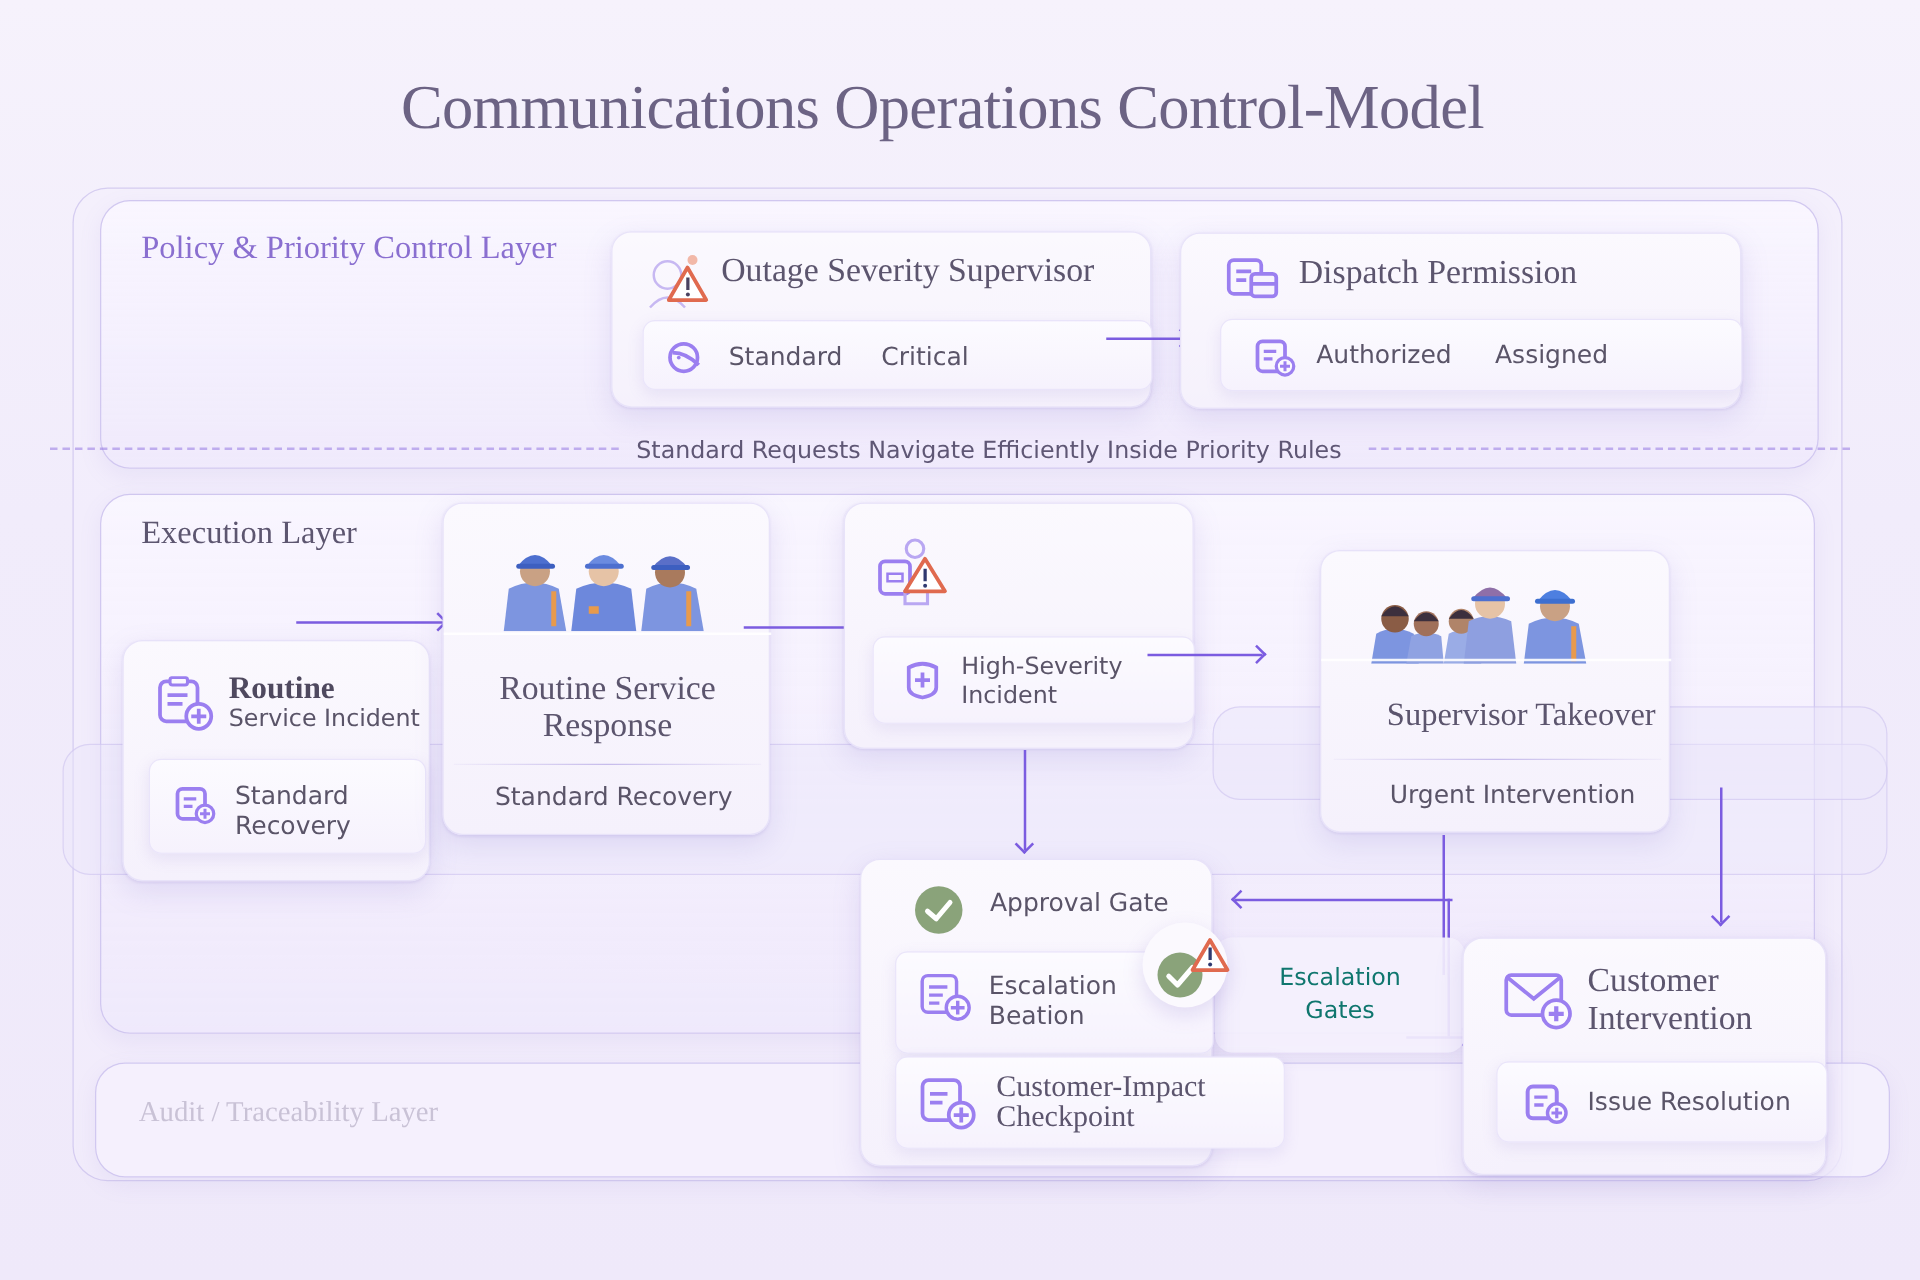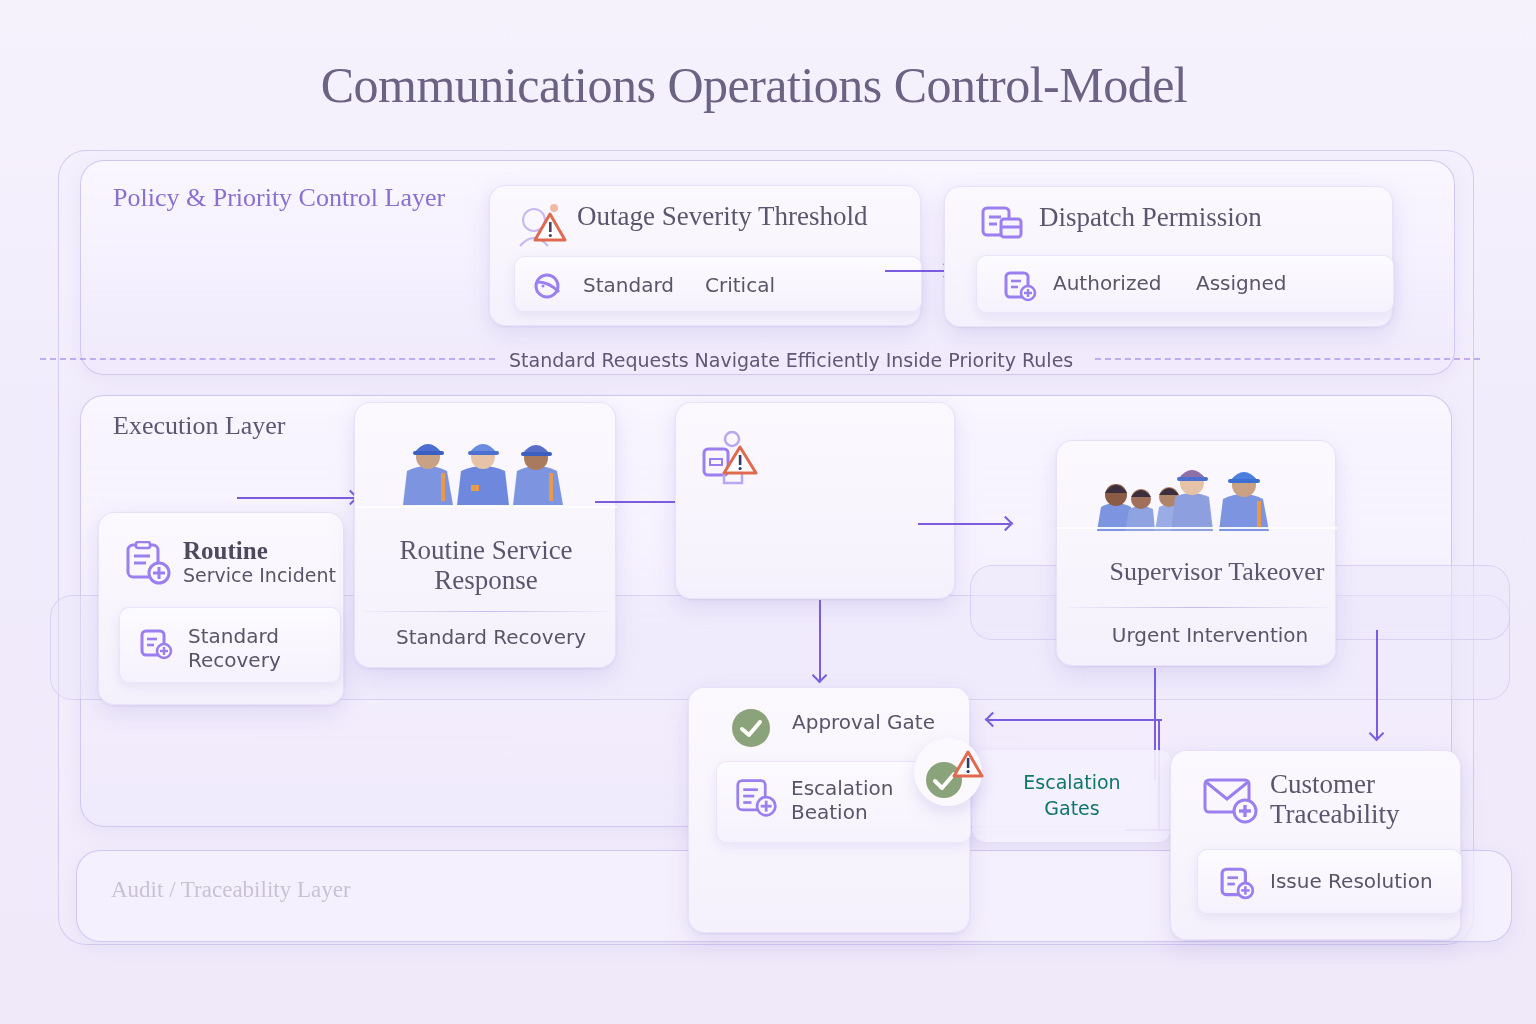--- a/index.html
+++ b/index.html
@@ -102,21 +102,21 @@
   <div class="abs icon" style="left:28px; top:14px;">
     <svg width="50" height="48" viewBox="0 0 50 48">
       <circle cx="16" cy="20" r="11" fill="none" stroke="#c7b8f2" stroke-width="2"></circle>
       <path d="M2 46 Q16 30 30 46" fill="none" stroke="#c7b8f2" stroke-width="2"></path>
       <circle cx="36" cy="8" r="4" fill="#f2b8a8"></circle>
       <path d="M32 14 L47 40 L17 40 Z" fill="#fff" stroke="#e06a4f" stroke-width="3" stroke-linejoin="round"></path>
       <rect x="31" y="22" width="2.6" height="10" fill="#4a4260"></rect>
       <circle cx="32.3" cy="35.5" r="1.6" fill="#4a4260"></circle>
     </svg>
   </div>
-  <div class="abs card-title serif" style="left:87px; top:15px; font-size:27px;">Outage Severity Threshold</div>
+  <div class="abs card-title serif" style="left:87px; top:15px; font-size:27px;">Outage Severity Supervisor</div>
   <div class="abs subcard" style="left:24px; top:70px; width:408px; height:56px;">
     <div class="abs icon" style="left:18px; top:15px;">
       <svg width="30" height="28" viewBox="0 0 30 28">
         <circle cx="14" cy="14" r="11" fill="none" stroke="#9b7ff0" stroke-width="3"></circle>
         <path d="M5 10 Q16 10 26 20" fill="none" stroke="#9b7ff0" stroke-width="3"></path>
         <circle cx="10" cy="14" r="1.5" fill="#9b7ff0"></circle>
       </svg>
     </div>
     <div class="abs sub-text sans" style="left:68px; top:16px;">Standard</div>
     <div class="abs sub-text sans" style="left:190px; top:16px;">Critical</div>
@@ -231,20 +231,30 @@
     <svg width="56" height="56" viewBox="0 0 56 56">
       <circle cx="30" cy="10" r="7" fill="none" stroke="#b9a7f2" stroke-width="2.5"></circle>
       <rect x="2" y="20" width="24" height="26" rx="4" fill="none" stroke="#9b7ff0" stroke-width="3"></rect>
       <rect x="8" y="30" width="12" height="6" fill="none" stroke="#9b7ff0" stroke-width="2"></rect>
       <path d="M22 44 Q30 36 40 44 L40 54 L22 54 Z" fill="none" stroke="#b9a7f2" stroke-width="2.5"></path>
       <path d="M38 18 L54 44 L22 44 Z" fill="#fff" stroke="#e06a4f" stroke-width="3" stroke-linejoin="round"></path>
       <rect x="36.8" y="26" width="2.6" height="10" fill="#2f3a70"></rect>
       <circle cx="38.1" cy="39.5" r="1.6" fill="#2f3a70"></circle>
     </svg>
   </div>
+  <div class="abs subcard" style="left:22px; top:106px; width:258px; height:70px;">
+    <div class="abs icon" style="left:24px; top:18px;">
+      <svg width="30" height="32" viewBox="0 0 30 32">
+        <path d="M4 6 Q15 0 26 6 L26 22 Q26 28 15 30 Q4 28 4 22 Z" fill="none" stroke="#9b7ff0" stroke-width="3"></path>
+        <line x1="15" y1="10" x2="15" y2="22" stroke="#9b7ff0" stroke-width="3"></line>
+        <line x1="9" y1="16" x2="21" y2="16" stroke="#9b7ff0" stroke-width="3"></line>
+      </svg>
+    </div>
+    <div class="abs sub-text sans" style="left:70px; top:12px; width:180px; font-size:19px;">High-Severity Incident</div>
+  </div>
 </div>
 
 <div class="abs arrow-h" style="left:918px; top:523px; width:92px;"></div>
 
 <div class="abs arrow-v" style="left:819px; top:600px; height:80px;"></div>
 
 <div class="abs card" style="left:1056px; top:440px; width:280px; height:226px;">
   <div class="abs people" style="left:34px; top:14px; width:190px; height:76px;">
     <svg width="190" height="76" viewBox="0 0 190 76">
       <g>
@@ -311,20 +321,33 @@
         <line x1="9" y1="14" x2="25" y2="14" stroke="#9b7ff0" stroke-width="3"></line>
         <line x1="9" y1="21" x2="21" y2="21" stroke="#9b7ff0" stroke-width="3"></line>
         <line x1="9" y1="28" x2="18" y2="28" stroke="#9b7ff0" stroke-width="3"></line>
         <circle cx="34" cy="32" r="10" fill="#fbf9fe" stroke="#9b7ff0" stroke-width="3"></circle>
         <line x1="34" y1="26" x2="34" y2="38" stroke="#9b7ff0" stroke-width="3"></line>
         <line x1="28" y1="32" x2="40" y2="32" stroke="#9b7ff0" stroke-width="3"></line>
       </svg>
     </div>
     <div class="abs sub-text sans" style="left:74px; top:14px; width:130px;">Escalation Beation</div>
   </div>
+  <div class="abs subcard" style="left:27px; top:157px; width:312px; height:74px;">
+    <div class="abs icon" style="left:18px; top:14px;">
+      <svg width="48" height="44" viewBox="0 0 48 44">
+        <rect x="3" y="4" width="30" height="32" rx="5" fill="none" stroke="#9b7ff0" stroke-width="3"></rect>
+        <line x1="9" y1="15" x2="23" y2="15" stroke="#9b7ff0" stroke-width="3"></line>
+        <line x1="9" y1="22" x2="19" y2="22" stroke="#9b7ff0" stroke-width="3"></line>
+        <circle cx="34" cy="32" r="10" fill="#fbf9fe" stroke="#9b7ff0" stroke-width="3"></circle>
+        <line x1="34" y1="26" x2="34" y2="38" stroke="#9b7ff0" stroke-width="3"></line>
+        <line x1="28" y1="32" x2="40" y2="32" stroke="#9b7ff0" stroke-width="3"></line>
+      </svg>
+    </div>
+    <div class="abs serif" style="left:80px; top:12px; font-size:24px; color:#5c556e; line-height:1;">Customer-Impact Checkpoint</div>
+  </div>
 </div>
 
 <div class="abs" style="left:914px; top:738px; width:68px; height:68px; border-radius:50%; background:#fbf9fe; box-shadow:0 6px 16px rgba(140,120,205,0.22);">
   <svg width="80" height="70" viewBox="0 0 80 70" style="position:absolute; left:6px; top:10px;">
     <circle cx="24" cy="32" r="18" fill="#8aa37a"></circle>
     <path d="M15 33 L22 40 L34 26" fill="none" stroke="#fff" stroke-width="4" stroke-linecap="round" stroke-linejoin="round"></path>
     <path d="M48 4 L62 28 L34 28 Z" fill="#fff" stroke="#e06a4f" stroke-width="3" stroke-linejoin="round"></path>
     <rect x="46.8" y="10" width="2.6" height="10" fill="#2f3a70"></rect>
     <circle cx="48.1" cy="23.5" r="1.6" fill="#2f3a70"></circle>
   </svg>
@@ -333,21 +356,21 @@
 <div class="abs card" style="left:1170px; top:750px; width:291px; height:190px;">
   <div class="abs icon" style="left:32px; top:26px;">
     <svg width="56" height="48" viewBox="0 0 56 48">
       <rect x="2" y="3" width="44" height="32" rx="4" fill="none" stroke="#9b7ff0" stroke-width="3"></rect>
       <path d="M3 5 L24 22 L45 5" fill="none" stroke="#9b7ff0" stroke-width="3"></path>
       <circle cx="42" cy="34" r="11" fill="#fbf9fe" stroke="#9b7ff0" stroke-width="3"></circle>
       <line x1="42" y1="28" x2="42" y2="40" stroke="#9b7ff0" stroke-width="3.4"></line>
       <line x1="36" y1="34" x2="48" y2="34" stroke="#9b7ff0" stroke-width="3.4"></line>
     </svg>
   </div>
-  <div class="abs card-title serif" style="left:99px; top:18px; width:180px;">Customer Traceability</div>
+  <div class="abs card-title serif" style="left:99px; top:18px; width:180px;">Customer Intervention</div>
   <div class="abs subcard" style="left:26px; top:98px; width:265px; height:65px;">
     <div class="abs icon" style="left:22px; top:16px;">
       <svg width="36" height="34" viewBox="0 0 34 32">
         <rect x="2" y="3" width="22" height="24" rx="4" fill="none" stroke="#9b7ff0" stroke-width="3"></rect>
         <line x1="7" y1="11" x2="17" y2="11" stroke="#9b7ff0" stroke-width="2.6"></line>
         <line x1="7" y1="17" x2="14" y2="17" stroke="#9b7ff0" stroke-width="2.6"></line>
         <circle cx="24" cy="23" r="7" fill="#fbf9fe" stroke="#9b7ff0" stroke-width="2.6"></circle>
         <line x1="24" y1="19" x2="24" y2="27" stroke="#9b7ff0" stroke-width="2.4"></line>
         <line x1="20" y1="23" x2="28" y2="23" stroke="#9b7ff0" stroke-width="2.4"></line>
       </svg>

